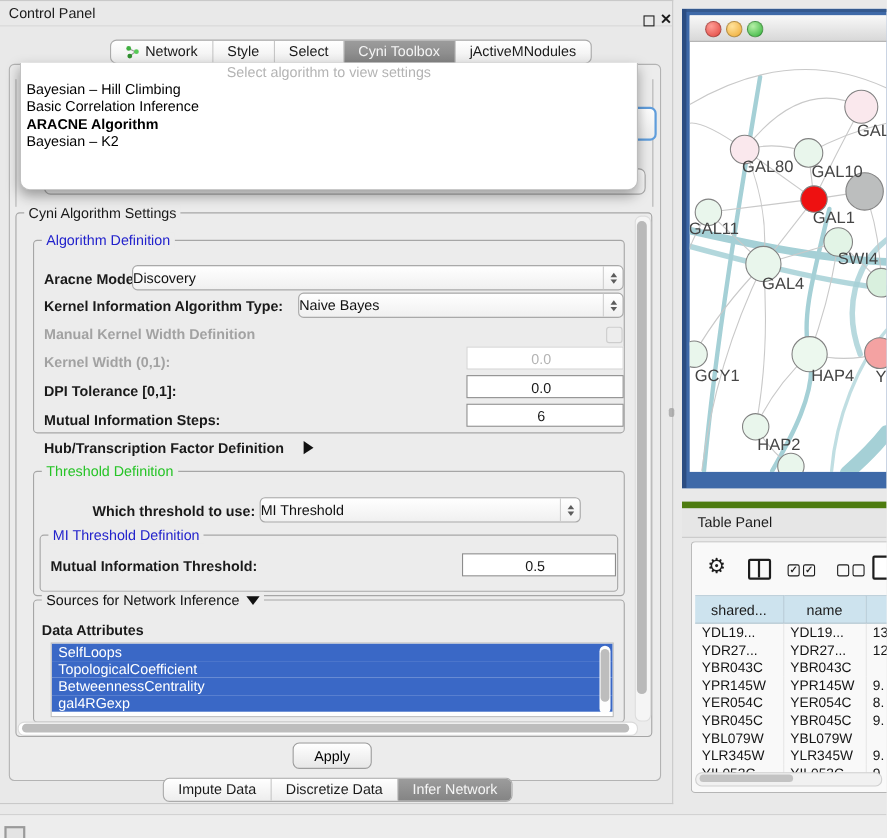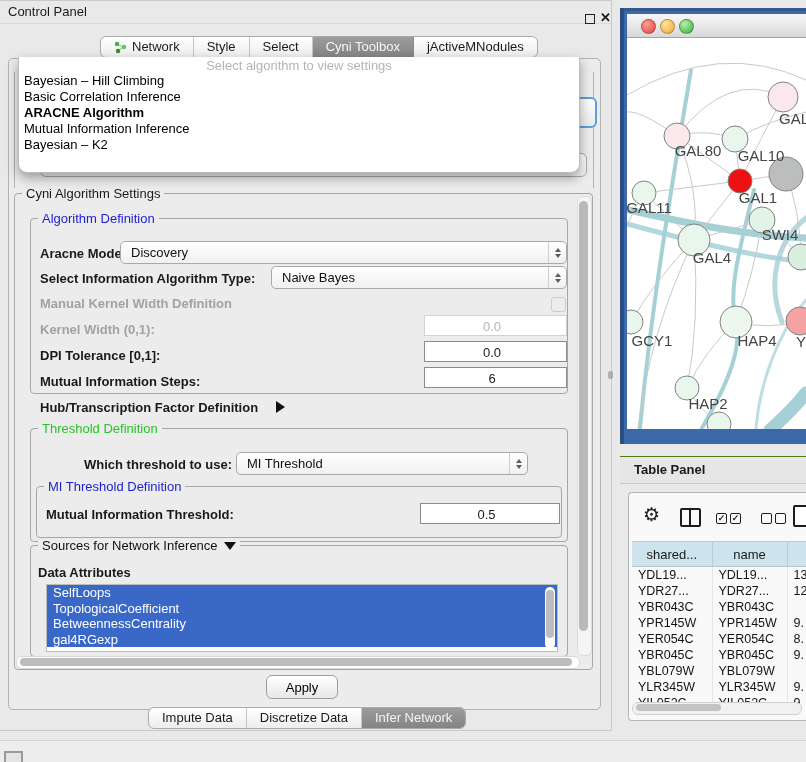--- a/index.html
+++ b/index.html
@@ -47,21 +47,21 @@
   .gtitle{position:absolute;top:-8px;left:7px;background:#ececec;padding:0 4px;font-size:13px;white-space:nowrap;}
   .gtitle.blue{color:#2222cc;}
   .gtitle.green{color:#27c427;}
 
   .lbl{position:absolute;font-size:13px;font-weight:bold;white-space:nowrap;}
   .lbl.dis{color:#a2a2a2;}
   .plain{font-weight:normal;}
 
   .combo{position:absolute;height:23px;background:linear-gradient(#ffffff,#f0f0f0);
          border:1px solid #a9a9a9;border-radius:5px;font-size:13px;line-height:21px;
-         padding-left:10px;box-sizing:border-box;color:#111;}
+         box-sizing:border-box;color:#111;}
   .spin{position:absolute;right:0;top:0;bottom:0;width:17px;border-left:1px solid #cfcfcf;
         display:flex;flex-direction:column;align-items:center;justify-content:center;gap:2px;}
   .tri-up{width:0;height:0;border-left:3.5px solid transparent;border-right:3.5px solid transparent;
           border-bottom:4px solid #5c5c5c;}
   .tri-dn{width:0;height:0;border-left:3.5px solid transparent;border-right:3.5px solid transparent;
           border-top:4px solid #5c5c5c;}
 
   .field{position:absolute;height:21px;background:#fff;border:1px solid #8c8c8c;font-size:13px;
          line-height:21px;text-align:center;padding-right:7px;box-sizing:border-box;}
   .field.dis{border-color:#d2d2d2;color:#b4b4b4;}
@@ -96,21 +96,21 @@
   .net-titlebar{left:627px;top:14px;width:179px;height:23px;
                 background:linear-gradient(#f8f8f8,#d8d8d8);border-bottom:1px solid #a3a3a3;}
   .light{position:absolute;width:13px;height:13px;border-radius:50%;top:5px;border:0.5px solid rgba(0,0,0,.25);}
   .light.red{background:radial-gradient(circle at 35% 30%,#ff9d96,#e0443e);}
   .light.yellow{background:radial-gradient(circle at 35% 30%,#ffe39c,#eea932);}
   .light.green{background:radial-gradient(circle at 35% 30%,#b7f0a8,#2fb137);}
   .netsvg{left:627px;top:37px;}
 
   
   .tp-bar{left:620px;top:456px;width:186px;height:26px;background:#e6e6e6;
-          border-top:1px solid #4d7c0f;border-bottom:1px solid #c9c9c9;font-weight:bold;}
+          border-top:6px solid #4d7c0f;border-bottom:1px solid #c9c9c9;}
   .tp-bar span{position:absolute;left:14px;top:5px;font-size:13px;}
   .tp-frame{left:628px;top:492px;width:178px;height:227px;background:#f9f9f9;
             border:1px solid #b5b5b5;border-right:none;border-radius:4px 0 0 4px;overflow:hidden;}
   .gear{position:absolute;font-size:19px;color:#1d1d1d;}
   .colico{position:absolute;width:17px;height:15px;border:2px solid #1d1d1d;border-radius:2px;}
   .colico div{position:absolute;left:7px;top:0;width:2px;height:100%;background:#1d1d1d;}
   .ckpair{position:absolute;display:flex;gap:3px;}
   .ck{width:9px;height:9px;border:1.6px solid #1d1d1d;border-radius:2px;font-size:9px;line-height:8px;
       text-align:center;color:#1d1d1d;font-weight:bold;}
   .partial-ico{position:absolute;width:16px;height:18px;border:2px solid #1d1d1d;border-radius:2px;background:#fff;}
@@ -171,21 +171,20 @@
 <div class="abs bg-line" style="left:593px;top:72px;width:1px;height:116px;"></div>
 <div class="abs hidden-combo">gal-filtered.sif default node</div>
 <div class="abs focus-spinner"></div>
 
 <div class="abs popup">
   <div class="popup-prompt">Select algorithm to view settings</div>
   <div id="algoItems">
       <div class="pitem">Bayesian – Hill Climbing</div>
       <div class="pitem">Basic Correlation Inference</div>
       <div class="pitem sel">ARACNE Algorithm</div>
-      <div class="pitem">Mutual Information Inference</div>
       <div class="pitem">Bayesian – K2</div>
     </div>
 </div>
 
 <div class="group" style="left:14px;top:193px;width:577px;height:475px;">
   <span class="gtitle">Cyni Algorithm Settings</span>
 </div>
 <div class="vscroll" style="left:577px;top:196px;width:13px;height:458px;">
   <div class="vthumb" style="top:4px;height:430px;"></div>
 </div>
@@ -194,21 +193,21 @@
   <span class="gtitle blue">Algorithm Definition</span>
 </div>
 <span class="lbl" style="left:40px;top:246px;">Aracne Mode:</span>
 <div class="combo" style="left:120px;top:241px;width:447px;">
   <span>Discovery</span>
   <span class="spin">
       <span class="tri-up"></span>
       <span class="tri-dn"></span>
     </span>
 </div>
-<span class="lbl" style="left:40px;top:271px;">Select Information Algorithm Type:</span>
+<span class="lbl" style="left:40px;top:271px;">Kernel Information Algorithm Type:</span>
 <div class="combo" style="left:271px;top:266px;width:296px;">
   <span>Naive Bayes</span>
   <span class="spin">
       <span class="tri-up"></span>
       <span class="tri-dn"></span>
     </span>
 </div>
 <span class="lbl dis" style="left:40px;top:296px;">Manual Kernel Width Definition</span>
 <span class="cbx" style="left:551px;top:297px;"></span>
 <span class="lbl dis" style="left:40px;top:322px;">Kernel Width (0,1):</span>

